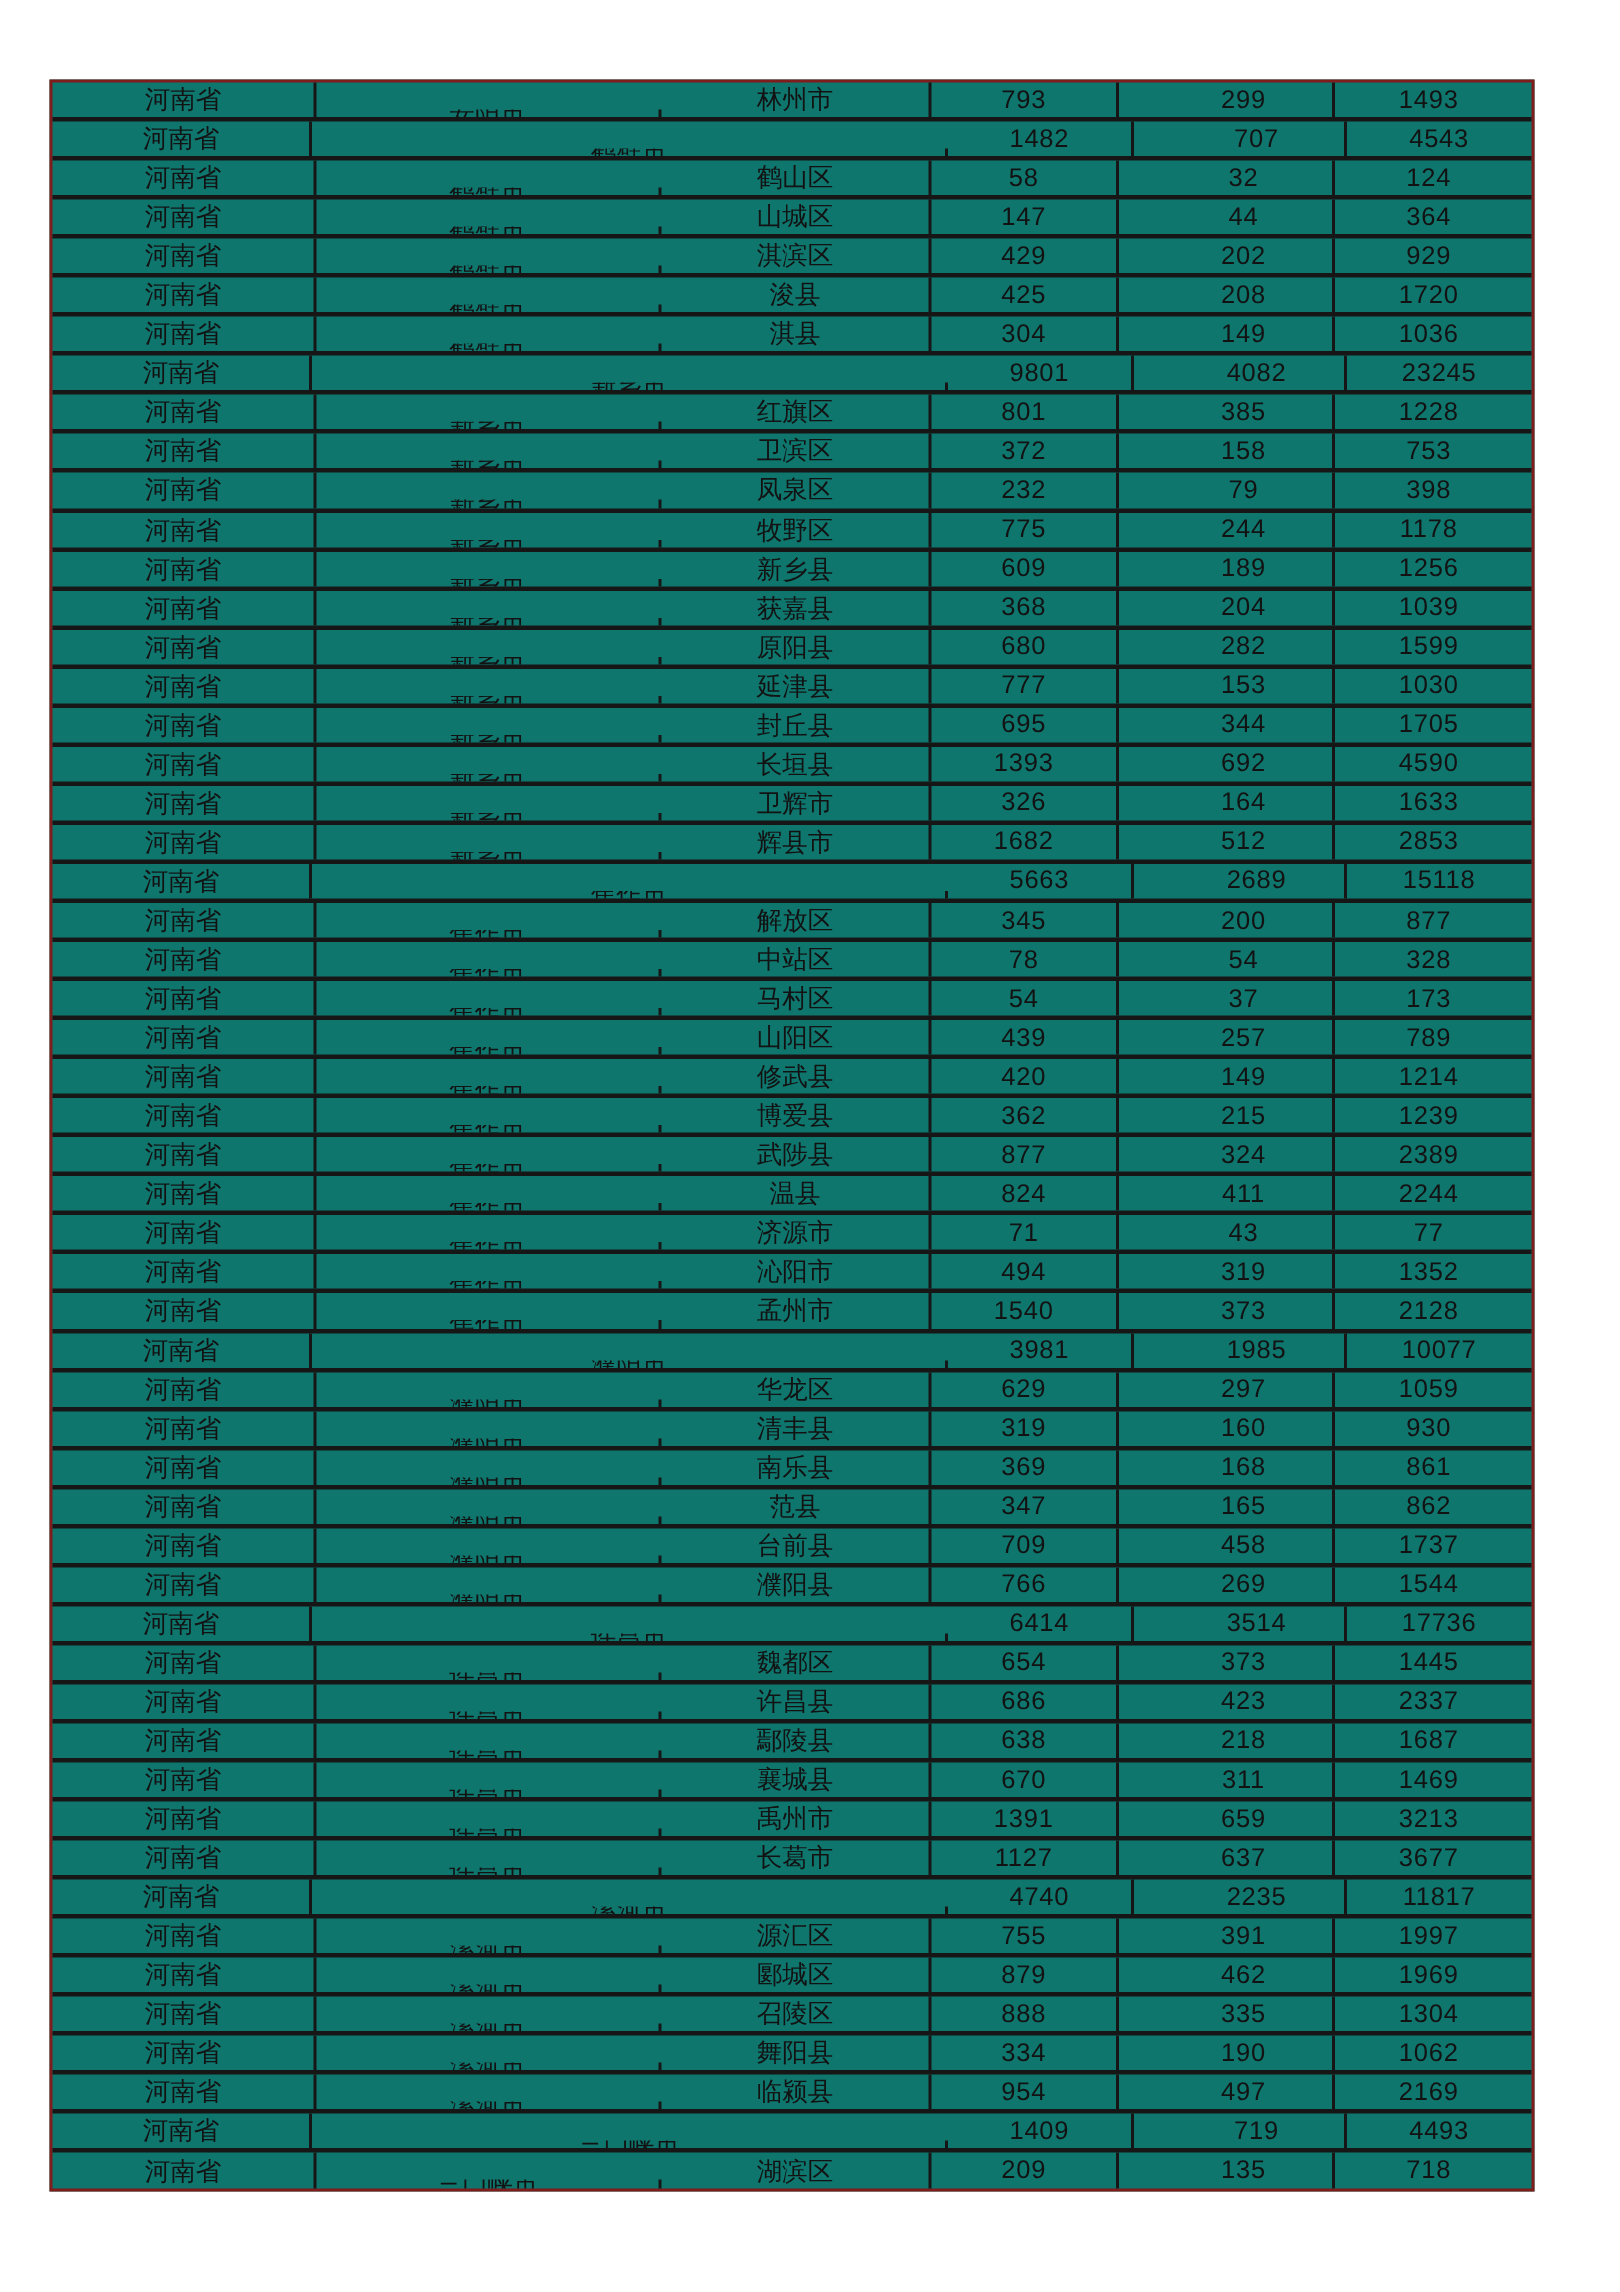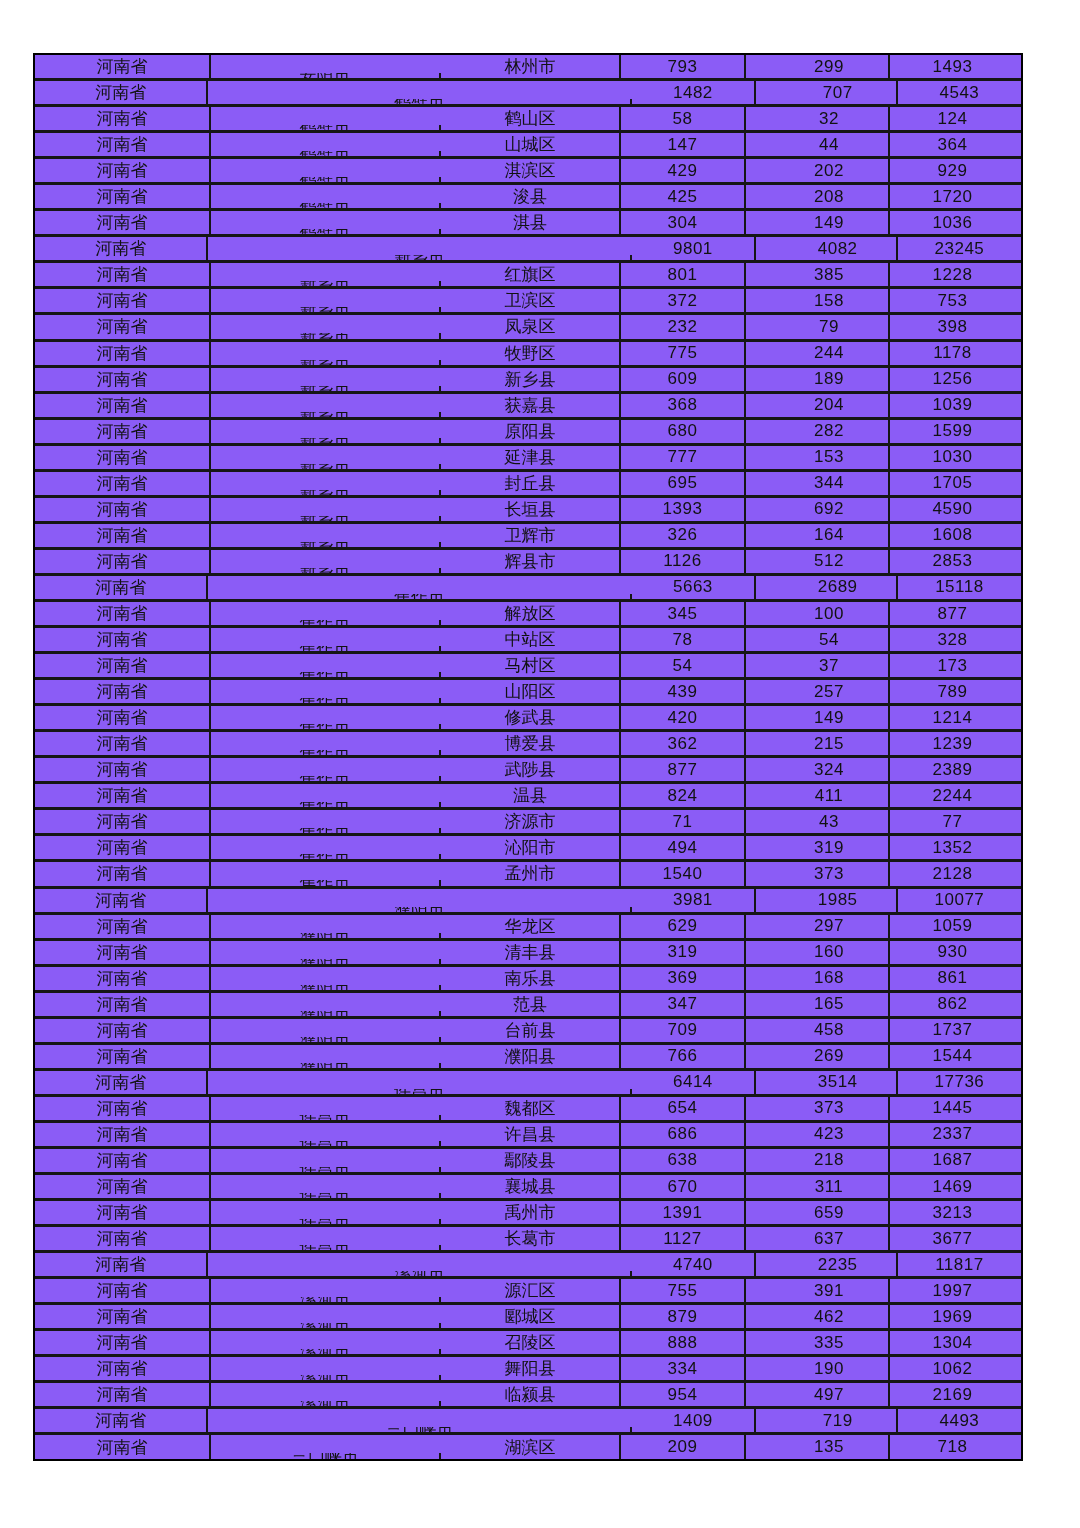--- a/index.html
+++ b/index.html
@@ -13,22 +13,22 @@
     position: relative;
     overflow: hidden;
     font-family: "Liberation Serif", "DejaVu Serif", serif;
   }
   .sheet {
     position: absolute;
     left: 33px;
     top: 53px;
     width: 990px;
     box-sizing: border-box;
-    border: 2px solid #000000;
-    background: #8b5cf6;
+    border: 2px solid #7f1d1d;
+    background: #0f766e;
   }
   .row {
     display: flex;
     box-sizing: border-box;
     height: 26.06px;
     border-bottom: 3px solid #161616;
     align-items: stretch;
   }
   .row:last-child {
     border-bottom: none;
@@ -209,44 +209,44 @@
     <div class="cell num c-v1">1393</div>
     <div class="cell num c-v2">692</div>
     <div class="cell num c-v3">4590</div>
   </div>
     <div class="row">
     <div class="cell zh c-province">河南省</div>
     <div class="cell zh c-city">新乡市</div>
     <div class="cell zh c-district">卫辉市</div>
     <div class="cell num c-v1">326</div>
     <div class="cell num c-v2">164</div>
-    <div class="cell num c-v3">1608</div>
+    <div class="cell num c-v3">1633</div>
   </div>
     <div class="row">
     <div class="cell zh c-province">河南省</div>
     <div class="cell zh c-city">新乡市</div>
     <div class="cell zh c-district">辉县市</div>
-    <div class="cell num c-v1">1126</div>
+    <div class="cell num c-v1">1682</div>
     <div class="cell num c-v2">512</div>
     <div class="cell num c-v3">2853</div>
   </div>
     <div class="row">
     <div class="cell zh c-province">河南省</div>
     <div class="cell zh c-city merged">焦作市</div>
 
     <div class="cell num c-v1">5663</div>
     <div class="cell num c-v2">2689</div>
     <div class="cell num c-v3">15118</div>
   </div>
     <div class="row">
     <div class="cell zh c-province">河南省</div>
     <div class="cell zh c-city">焦作市</div>
     <div class="cell zh c-district">解放区</div>
     <div class="cell num c-v1">345</div>
-    <div class="cell num c-v2">100</div>
+    <div class="cell num c-v2">200</div>
     <div class="cell num c-v3">877</div>
   </div>
     <div class="row">
     <div class="cell zh c-province">河南省</div>
     <div class="cell zh c-city">焦作市</div>
     <div class="cell zh c-district">中站区</div>
     <div class="cell num c-v1">78</div>
     <div class="cell num c-v2">54</div>
     <div class="cell num c-v3">328</div>
   </div>

